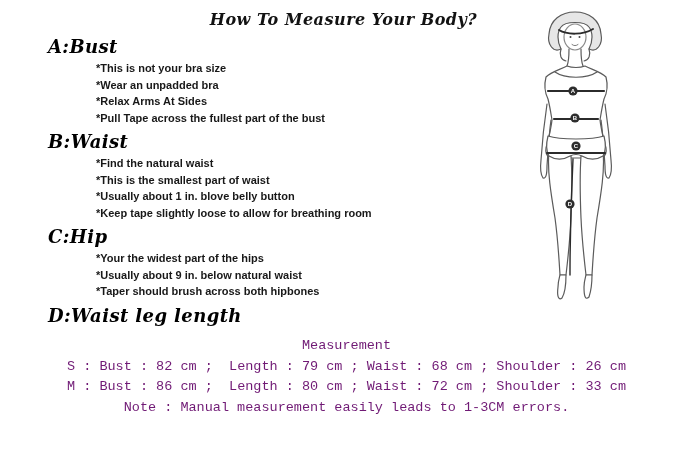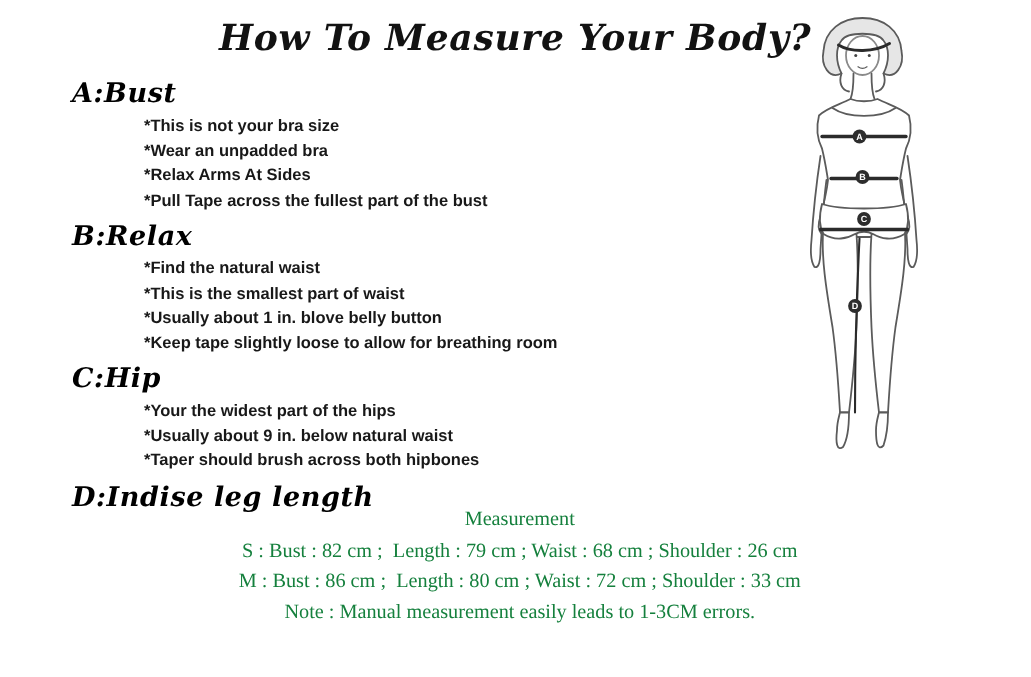--- a/index.html
+++ b/index.html
@@ -14,28 +14,28 @@
   }
   .title {
     position: absolute;
     top: 10px;
     left: 0;
     width: 100%;
     text-align: center;
     font-family: "DejaVu Serif", serif;
     font-style: italic;
     font-weight: bold;
-    font-size: 24px;
+    font-size: 16px;
     letter-spacing: 0.5px;
     color: #121212;
   }
   .instructions {
     position: absolute;
     left: 48px;
-    top: 52px;
+    top: 36px;
     width: 345px;
   }
   .section { margin: 0; }
   .section + .section { margin-top: 5px; }
   .section-header {
     font-family: "DejaVu Serif", serif;
     font-style: italic;
     font-weight: bold;
     font-size: 18px;
     line-height: 22px;
@@ -58,24 +58,24 @@
     top: 8px;
     width: 150px;
     height: 300px;
   }
   .measurement {
     position: absolute;
     left: 22px;
     right: 16px;
     top: 336px;
     text-align: center;
-    font-family: Liberation Serif, serif;
+    font-family: Liberation Mono, monospace;
     font-size: 13.5px;
     line-height: 20.5px;
-    color: #15803d;
+    color: #701a75;
   }
   .measurement .row { white-space: pre; }
   .marker-letter {
     font-family: "Liberation Sans", sans-serif;
     font-weight: bold;
     font-size: 6px;
     fill: #ffffff;
     text-anchor: middle;
   }
 </style>
@@ -90,36 +90,36 @@
 
     <div class="section">
       <h2 class="section-header">A:Bust</h2>
       <div class="tip">*This is not your bra size</div>
       <div class="tip">*Wear an unpadded bra</div>
       <div class="tip">*Relax Arms At Sides</div>
       <div class="tip">*Pull Tape across the fullest part of the bust</div>
     </div>
 
     <div class="section">
-      <h2 class="section-header">B:Relax</h2>
+      <h2 class="section-header">B:Waist</h2>
       <div class="tip">*Find the natural waist</div>
       <div class="tip">*This is the smallest part of waist</div>
       <div class="tip">*Usually about 1 in. blove belly button</div>
       <div class="tip">*Keep tape slightly loose to allow for breathing room</div>
     </div>
 
     <div class="section">
       <h2 class="section-header">C:Hip</h2>
       <div class="tip">*Your the widest part of the hips</div>
       <div class="tip">*Usually about 9 in. below natural waist</div>
       <div class="tip">*Taper should brush across both hipbones</div>
     </div>
 
     <div class="section">
-      <h2 class="section-header">D:Indise leg length</h2>
+      <h2 class="section-header">D:Waist leg length</h2>
     </div>
 
   </div>
 
   <div class="figure-wrap">
     <svg viewBox="0 0 150 300" width="150" height="300">
       <g fill="none" stroke="#5b5b5b" stroke-width="1.2" stroke-linecap="round" stroke-linejoin="round">
 
         <ellipse cx="72" cy="29" rx="11" ry="13" fill="#ffffff" stroke="#8a8a8a"></ellipse>
 

